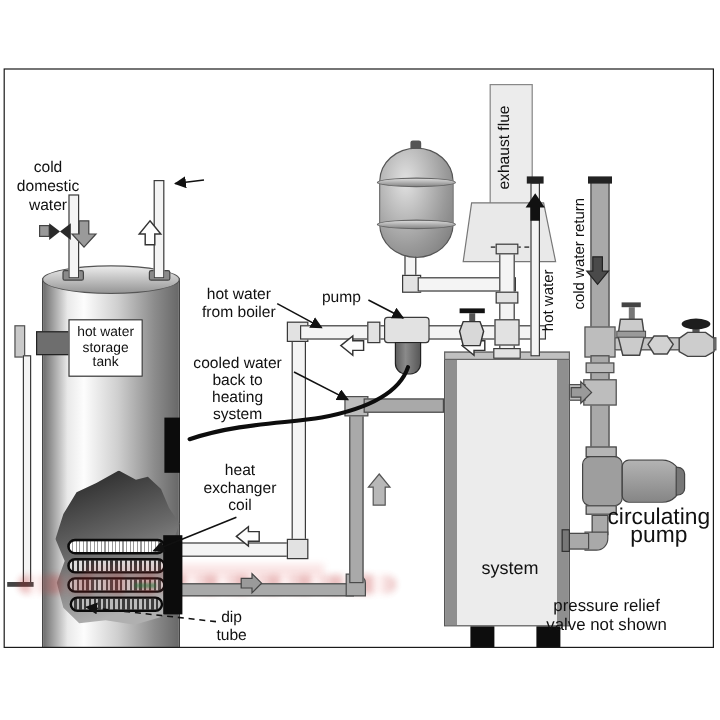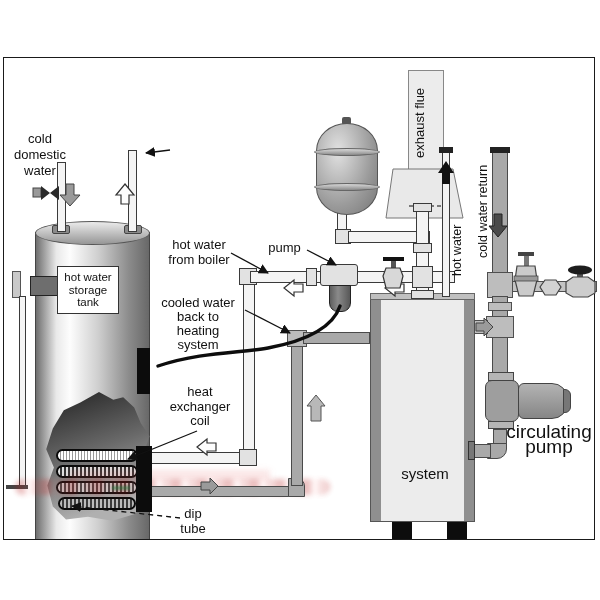--- a/index.html
+++ b/index.html
@@ -197,18 +197,20 @@
 coil</div>
   <div class="abs lbl" style="left:153px;top:296px;width:90px;line-height:14px;">cooled water
 back to
 heating
 system</div>
   <div class="abs lbl" style="left:172px;top:507px;width:42px;">dip
 tube</div>
   <div class="abs lbl" style="left:395px;top:466px;width:60px;font-size:15px;">system</div>
   <div class="abs lbl" style="left:505px;top:424px;width:88px;font-size:19px;line-height:15px;">circulating
 pump</div>
+  <div class="abs lbl" style="left:418px;top:496px;width:175px;font-size:14px;line-height:16px;">pressure relief
+valve not shown</div>
 
   <div class="abs vlbl" style="left:412px;top:78px;width:28px;height:90px;font-size:13px;">exhaust flue</div>
   <div class="abs vlbl" style="left:450px;top:216px;width:16px;height:68px;">hot water</div>
   <div class="abs vlbl" style="left:476px;top:150px;width:16px;height:122px;">cold water return</div>
 
 </div>
 
 </body></html>

